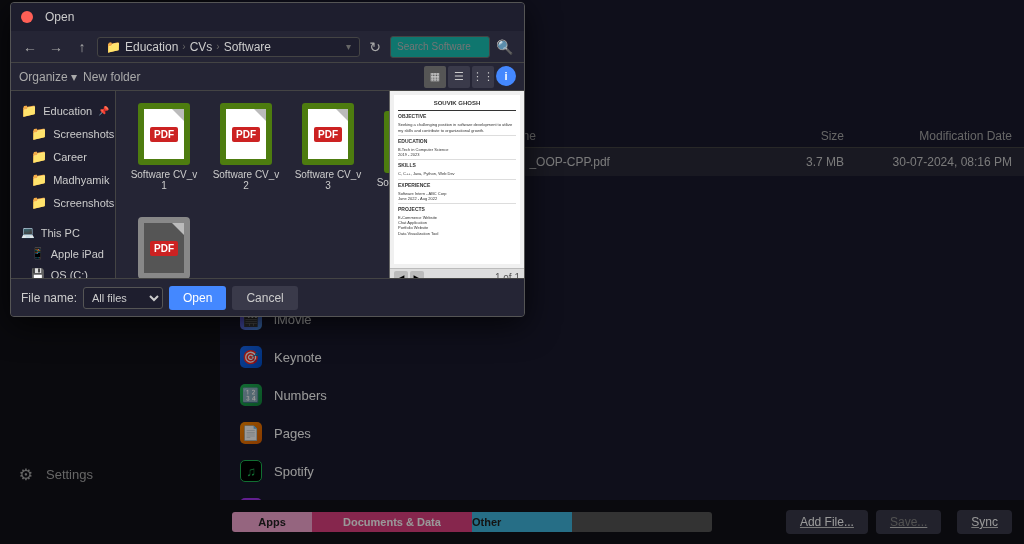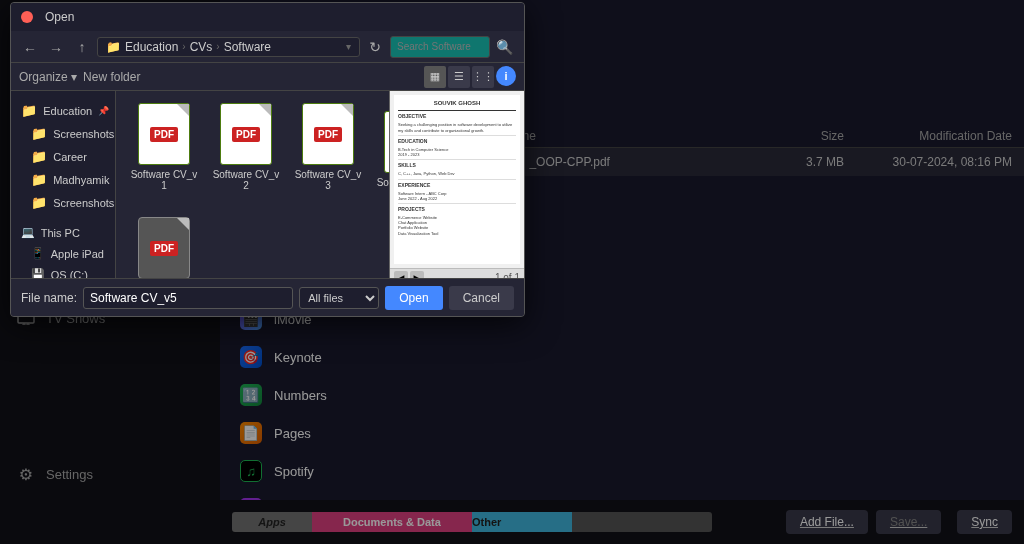--- a/index.html
+++ b/index.html
@@ -313,21 +313,21 @@
     .file-item.selected .file-icon-wrap {
       background: #2a4070;
       border-radius: 4px;
     }
     .pdf-icon {
       width: 52px; height: 62px;
       background: #fff;
       border-radius: 3px;
       position: relative;
       display: flex; align-items: center; justify-content: center;
-      border: 1px solid #4d7c0f;
+      border: 6px solid #4d7c0f;
     }
     .pdf-icon::before {
       content: '';
       position: absolute;
       top: 0; right: 0;
       width: 12px; height: 12px;
       background: #bbb;
       clip-path: polygon(0 0, 100% 100%, 100% 0);
     }
     .pdf-badge {
@@ -466,31 +466,20 @@
     }
     .file-list-item .file-icon { margin-right: 8px; font-size: 14px; color: #cc3333; }
   </style>
 </head>
 <body>
 
 <div class="bg-app">
   <div class="bg-sidebar">
 
     <div style="height: 300px;"></div>
-    <div class="bg-sidebar-item">
-      <span class="bg-icon">
-        <svg width="18" height="14" viewBox="0 0 18 14">
-            <rect x="1" y="1" width="16" height="11" rx="1" fill="none" stroke="#aaa" stroke-width="1.5"></rect>
-            <line x1="7" y1="12" x2="7" y2="14" stroke="#aaa" stroke-width="1"></line>
-            <line x1="11" y1="12" x2="11" y2="14" stroke="#aaa" stroke-width="1"></line>
-            <line x1="5" y1="14" x2="13" y2="14" stroke="#aaa" stroke-width="1"></line>
-          </svg>
-      </span>
-      <span>TV Shows</span>
-    </div>
 
     <div style="position: absolute; bottom: 52px; left: 0; width: 220px;">
       <div class="bg-sidebar-item">
         <span class="bg-icon settings-gear">⚙</span>
         <span>Settings</span>
       </div>
     </div>
   </div>
 
   <div class="app-list">
@@ -530,21 +519,21 @@
     <div class="file-list-item">
       <span class="file-icon">📄</span>
       <span class="col-name">_OOP-CPP.pdf</span>
       <span class="col-size">3.7 MB</span>
       <span class="col-date">30-07-2024, 08:16 PM</span>
     </div>
   </div>
 
   <div class="bottom-bar">
     <div class="progress-bar-container">
-      <div class="pb-apps" style="background:#737373;color:#222;font-style:italic;">
+      <div class="pb-apps" style="background:#f9a8d4;color:#222;">
         <span>Apps</span>
       </div>
       <div class="pb-docs" style="background:#e04080;color:#fff;">
         <span>Documents &amp; Data</span>
       </div>
       <div class="pb-other" style="background:#40b8e0;color:#222;">
         <span>Other</span>
       </div>
       <div class="pb-empty"></div>
     </div>
@@ -701,20 +690,19 @@
             <button class="next-btn">▶</button>
           </div>
           <span class="preview-page-info">1 of 1</span>
         </div>
       </div>
     </div>
   </div>
 
   <div class="dialog-footer">
     <span class="filename-label">File name:</span>
-    <input class="filename-input" type="text" value="Software CV_v5" style="">
     <select class="filetype-select">
       <option>All files</option>
     </select>
     <button class="dialog-open-btn">Open</button>
     <button class="dialog-cancel-btn">Cancel</button>
   </div>
 </div>
 
 </body></html>

